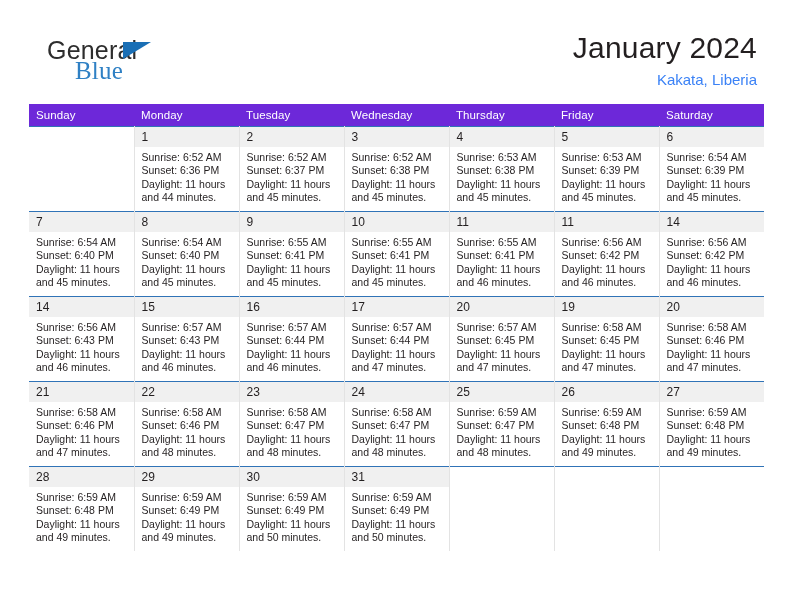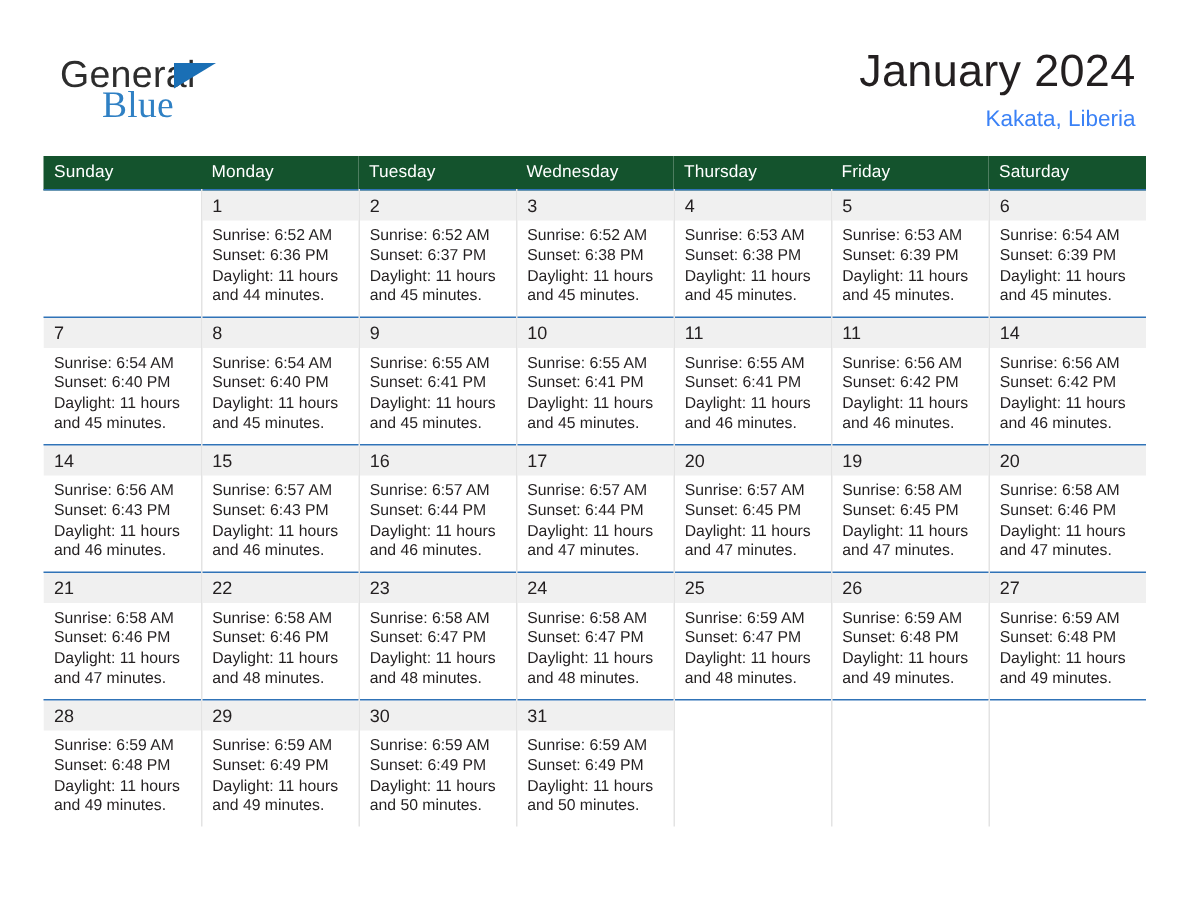--- a/index.html
+++ b/index.html
@@ -25,21 +25,21 @@
   
   .topbar {
     position: absolute;
     left: 0;
     top: 0;
     width: 792px;
     height: 96px;
   }
   .logo {
     position: absolute;
-    left: 40px;
+    left: 47px;
     top: 36px;
     width: 180px;
     height: 52px;
   }
   .logo-general {
     position: absolute;
     left: 0;
     top: 0;
     font-size: 25px;
     letter-spacing: 0.2px;
@@ -88,21 +88,21 @@
   
   .cal {
     position: absolute;
     left: 29px;
     top: 104px;
     width: 735px;
     border-collapse: collapse;
     table-layout: fixed;
   }
   .cal th {
-    background: #14532d;
+    background: #6d28d9;
     color: #ffffff;
     font-size: 11.5px;
     font-weight: normal;
     text-align: left;
     padding: 5px 0 5px 7px;
     height: 12px;
     border: none;
     letter-spacing: 0.1px;
   }
   .cal td {

